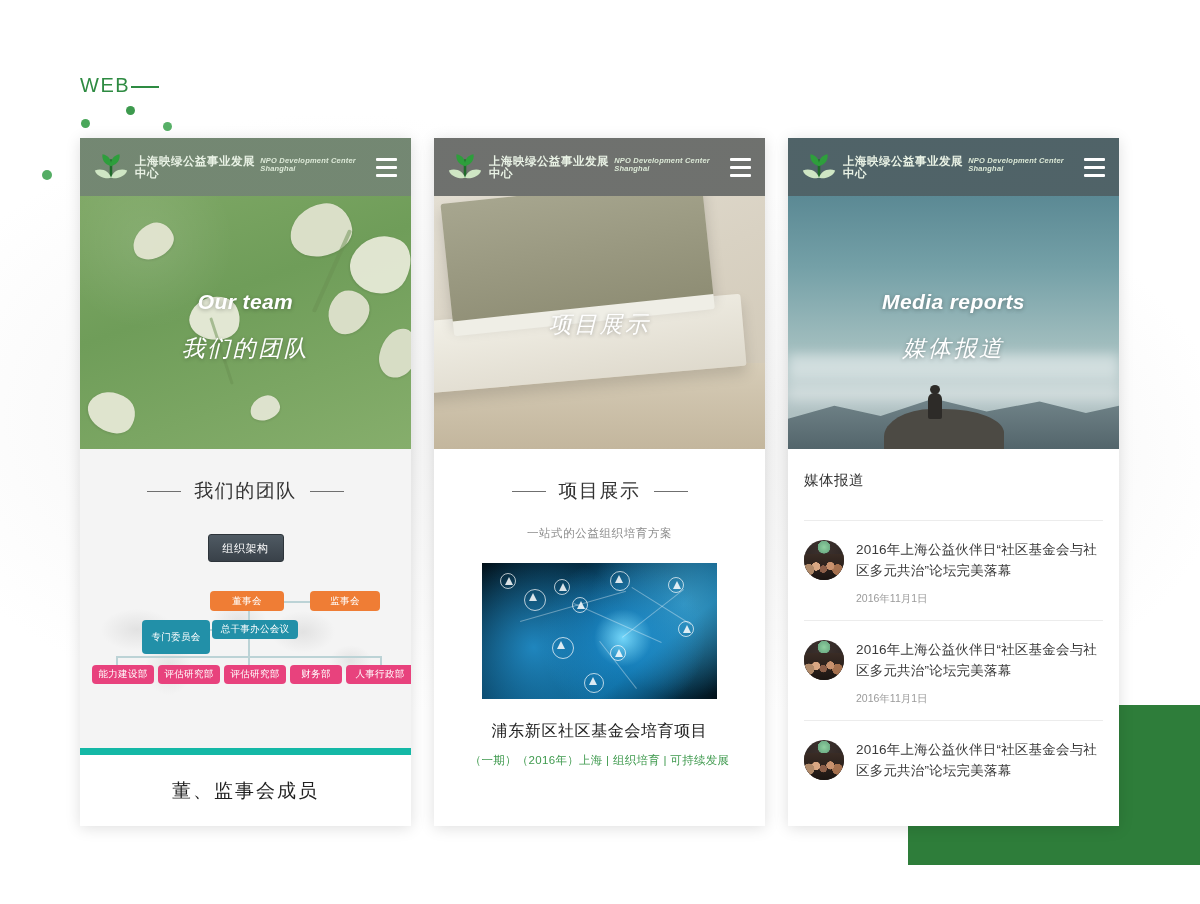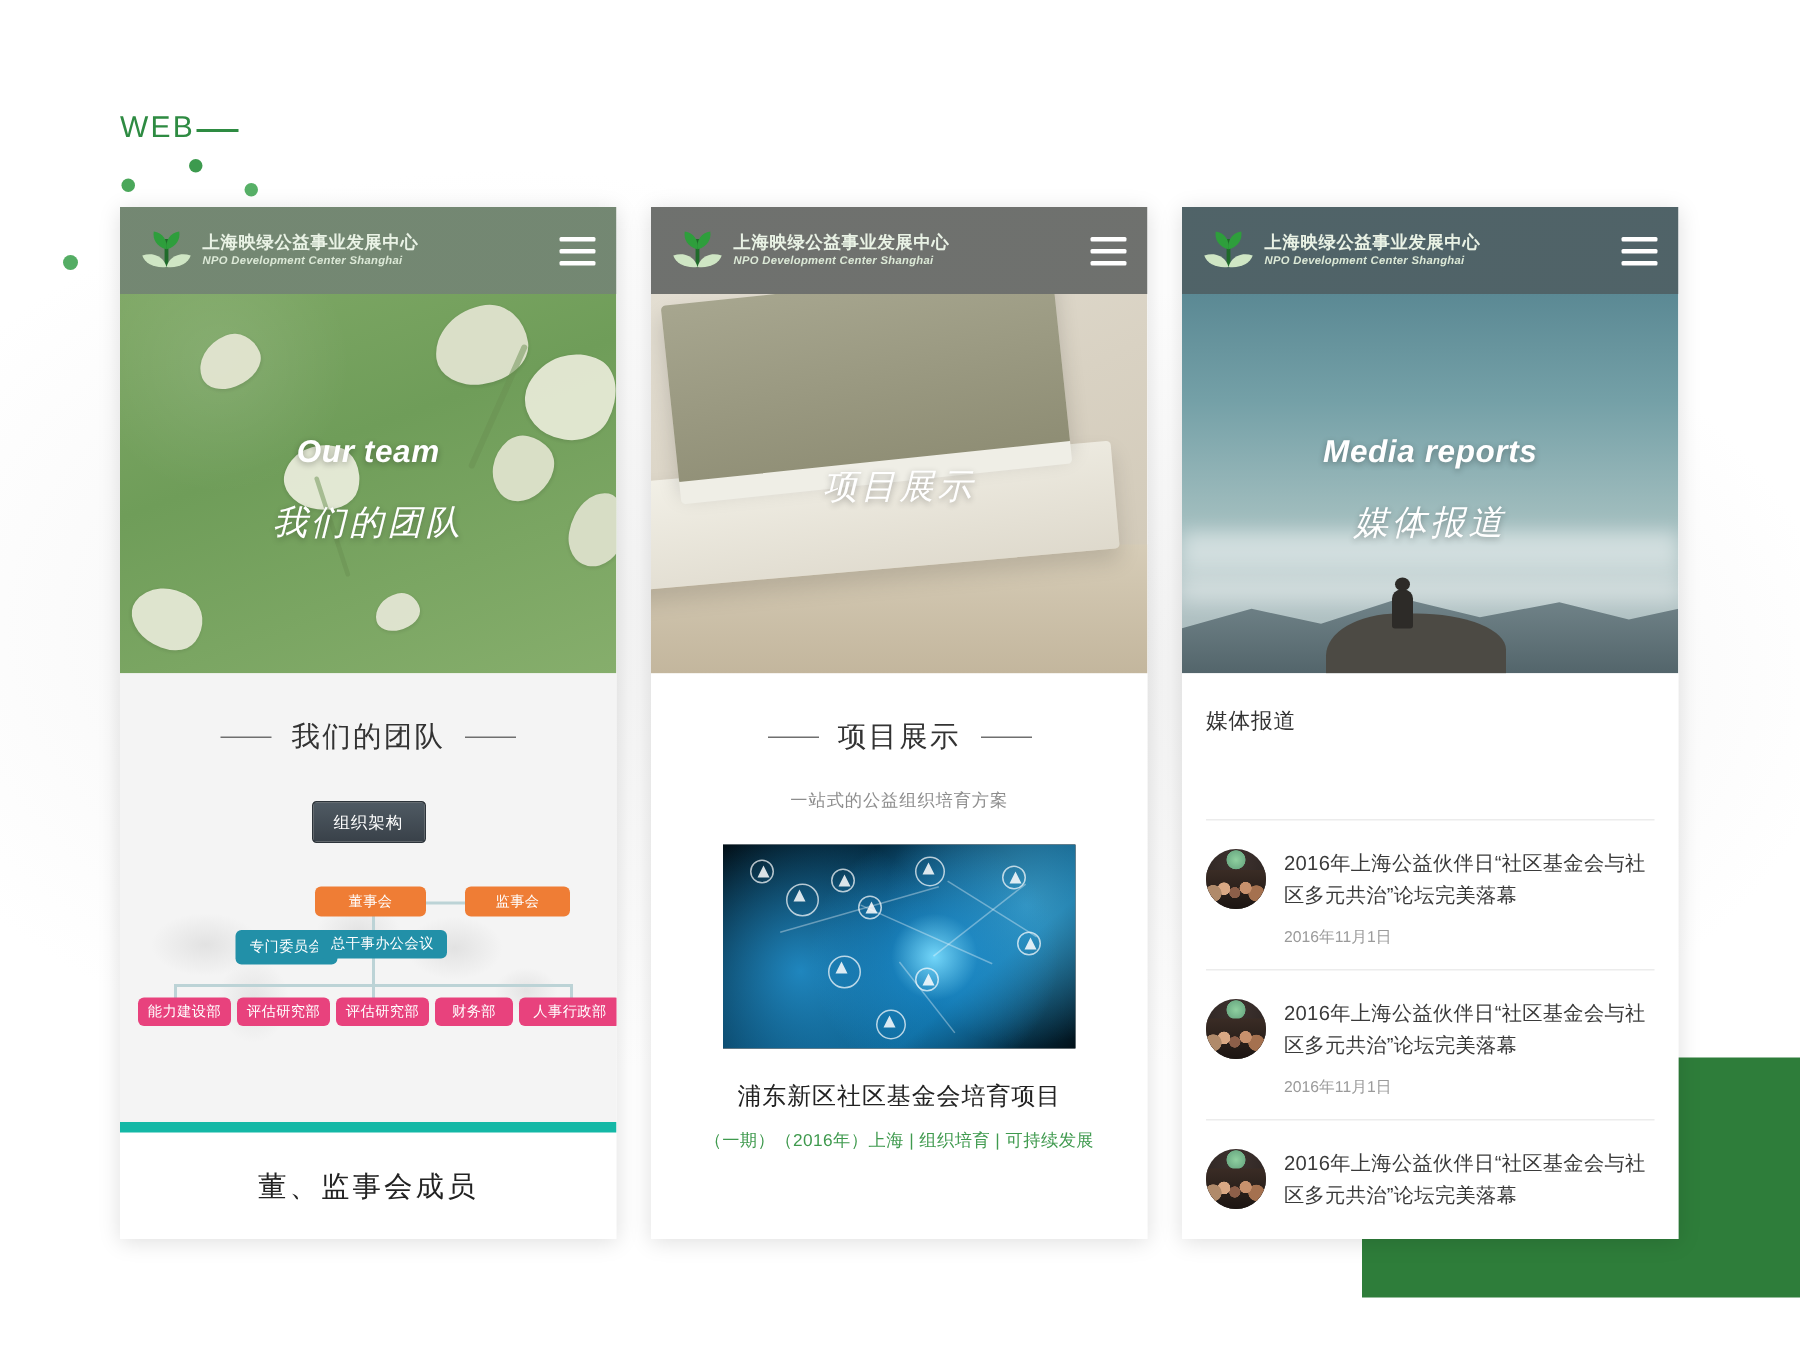--- a/index.html
+++ b/index.html
@@ -62,21 +62,21 @@
 
   .topbar {
     position: relative; height: 58px; width: 100%;
     display: flex; align-items: center; padding: 0 14px;
   }
   .topbar.green-tint { background: linear-gradient(rgba(30,62,28,0.62), rgba(30,62,28,0.62)); }
   .topbar.grey-tint  { background: linear-gradient(rgba(55,58,54,0.72), rgba(55,58,54,0.72)); }
   .topbar.teal-tint  { background: linear-gradient(rgba(36,60,66,0.80), rgba(36,60,66,0.80)); }
 
   .logo-mark { width: 34px; height: 30px; position: relative; flex: 0 0 auto; margin-right: 7px; }
-  .logo-text { display: flex; flex-direction: column; line-height: 1.05; }
+  .logo-text { display: flex; flex-direction: row; line-height: 1.05; }
   .logo-cn { font-size: 11.5px; color: #e9f2e5; font-weight: bold; letter-spacing: 0.5px; }
   .logo-en { font-size: 7.5px; color: #dce9d7; font-style: italic; font-weight: bold; letter-spacing: 0.2px; margin-top: 2px;}
   .hamburger { margin-left: auto; width: 24px; display: flex; flex-direction: column; gap: 5px; cursor: pointer; }
   .hamburger i { display: block; height: 3px; background: #fff; border-radius: 1px; }
 
   
   .hero { position: relative; height: 253px; width: 100%; overflow: hidden; }
   .hero-inner { position: absolute; inset: 0; }
   .hero-text {
     position: absolute; left: 0; right: 0; top: 94px;
@@ -186,21 +186,21 @@
   }
   .pin { position:absolute; width: 16px; height:16px; border-radius:50%; border:1px solid rgba(255,255,255,.7); }
   .pin::after { content:""; position:absolute; left:4px; top:3px; width:0; height:0; border-left:4px solid transparent; border-right:4px solid transparent; border-bottom:8px solid rgba(255,255,255,.85); }
   .line-l { position:absolute; height:1px; background: rgba(255,255,255,.35); transform-origin: 0 0; }
 
   .proj-title { text-align:center; font-size: 16px; color:#222; margin-top: 22px; letter-spacing: .6px; }
   .proj-meta  { text-align:center; font-size: 11.5px; color:#3f9a4e; margin-top: 11px; letter-spacing: .3px; }
 
   
   .news-head { font-size: 14.5px; color:#333; padding: 22px 0 0 16px; letter-spacing:.5px; }
-  .news-list { padding: 12px 16px; margin-top: 26px; }
+  .news-list { padding: 12px 16px; }
   .news-item { display:flex; gap: 12px; padding: 19px 0 14px; border-top: 1px solid #ececec; }
   .news-item.first { margin-top: 18px; }
   .avatar {
     flex: 0 0 auto; width: 40px; height: 40px; border-radius: 50%; overflow:hidden; position:relative;
     background: radial-gradient(circle at 50% 18%, #8fd0a0 0%, #6fae86 16%, #3a2f2c 17%, #241f1d 100%);
   }
   .avatar .people {
     position:absolute; left:0; bottom:0; width:100%; height:66%;
     background:
       radial-gradient(circle at 12% 60%, #b08a6a 0 14%, rgba(0,0,0,0) 15%),
@@ -287,21 +287,21 @@
         <span class="conn" style="left:162px; top:42px; width:1.5px; height:44px;"></span>
         <span class="conn" style="left:196px; top:13px; width:28px; height:1.5px;"></span>
         <span class="conn" style="left:122px; top:41px; width:22px; height:1.5px;"></span>
         <span class="conn" style="left:30px;  top:68px; width:265px; height:1.5px;"></span>
         <span class="conn" style="left:30px;  top:68px; width:1.5px; height:18px;"></span>
         <span class="conn" style="left:294px; top:68px; width:1.5px; height:18px;"></span>
 
         <div class="node orange" style="left:124px; top:3px; width:74px; height:20px;">董事会</div>
         <div class="node orange" style="left:224px; top:3px; width:70px; height:20px;">监事会</div>
 
-        <div class="node teal" style="left:71px; top:32px; width:68px; height:23px;">专门委员会</div>
+        <div class="node teal" style="left:56px; top:32px; width:68px; height:34px;">专门委员会</div>
         <div class="node teal" style="left:126px; top:32px; width:86px; height:19px;">总干事办公会议</div>
 
         <div class="node pink" style="left:6px;   top:77px; width:62px; height:19px;">能力建设部</div>
         <div class="node pink" style="left:72px;  top:77px; width:62px; height:19px;">评估研究部</div>
         <div class="node pink" style="left:138px; top:77px; width:62px; height:19px;">评估研究部</div>
         <div class="node pink" style="left:204px; top:77px; width:52px; height:19px;">财务部</div>
         <div class="node pink" style="left:260px; top:77px; width:68px; height:19px;">人事行政部</div>
       </div>
 
       <div class="card-foot">董、监事会成员</div>

